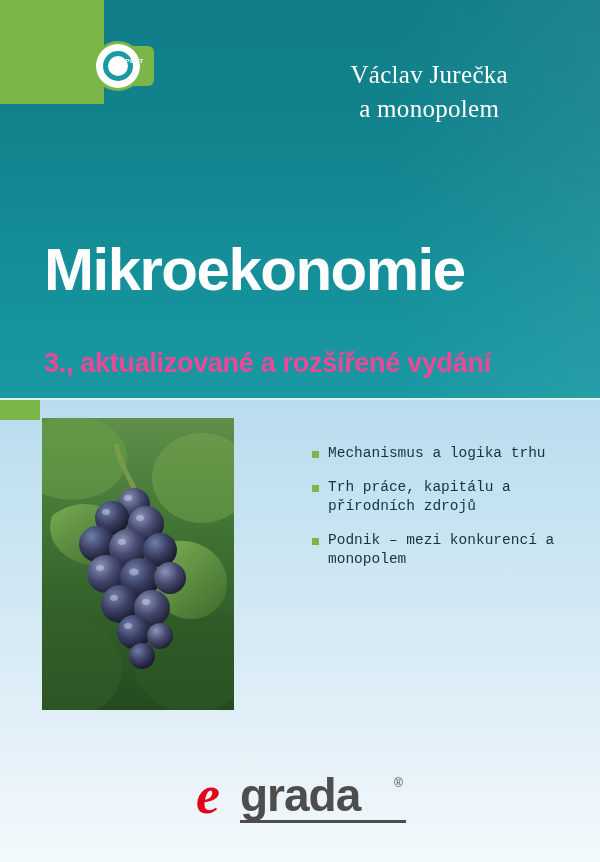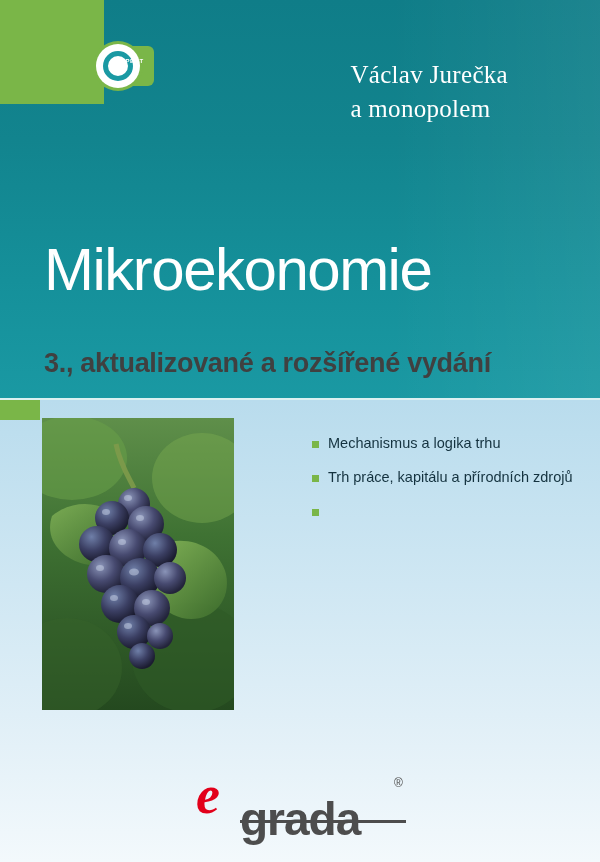--- a/index.html
+++ b/index.html
@@ -74,41 +74,42 @@
     font-weight: bold;
     color: #ffffff;
     text-align: center;
     text-transform: uppercase;
   }
 
   
   .author {
     position: absolute;
     right: 92px; top: 58px;
+    text-align: center;
     color: #ffffff;
     font-family: "Liberation Serif", serif;
     font-size: 25px;
     line-height: 34px;
     letter-spacing: 0.3px;
   }
 
   
   .title {
     position: absolute;
     left: 44px; top: 238px;
     color: #ffffff;
     font-size: 60px;
-    font-weight: normal;
+    font-weight: bold;
     letter-spacing: -1.5px;
     line-height: 64px;
   }
   .subtitle {
     position: absolute;
     left: 44px; top: 348px;
-    color: #404040;
+    color: #ec4899;
     font-size: 27px;
     font-weight: bold;
     letter-spacing: -0.3px;
   }
 
   
   .lower {
     position: absolute;
     left: 0; top: 400px;
     width: 600px; height: 462px;
@@ -135,23 +136,23 @@
     left: 42px; top: 418px;
     width: 192px; height: 292px;
     overflow: hidden;
     background: #2d5c2a;
   }
   .photo svg { display:block; }
 
   
   .bullets {
     position: absolute;
-    left: 312px; top: 434px;
+    left: 312px; top: 444px;
     width: 262px;
-    font-family: Liberation Sans, sans-serif;
+    font-family: Liberation Mono, monospace;
     color: #123a4a;
   }
   .bullet-row {
     display: flex;
     align-items: flex-start;
     margin-bottom: 15px;
   }
   .bullet-sq {
     flex: 0 0 auto;
     width: 7px; height: 7px;
@@ -182,21 +183,20 @@
     line-height: 54px;
   }
   .logo-word {
     position: absolute;
     left: 44px; top: 0px;
     font-size: 46px;
     font-weight: bold;
     color: #4d4d4d;
     letter-spacing: -1px;
     line-height: 50px;
-    margin-top: 24px;
   }
   .logo-reg {
     position: absolute;
     left: 198px; top: 6px;
     font-size: 12px;
     color: #4d4d4d;
   }
   .logo-bar {
     position: absolute;
     left: 44px; top: 50px;
@@ -300,20 +300,21 @@
     <div class="bullet-row">
       <span class="bullet-sq"></span>
       <span class="bullet-text">Mechanismus a logika trhu</span>
     </div>
     <div class="bullet-row">
       <span class="bullet-sq"></span>
       <span class="bullet-text">Trh práce, kapitálu a přírodních zdrojů</span>
     </div>
     <div class="bullet-row">
       <span class="bullet-sq"></span>
+      <span class="bullet-text">Podnik – mezi konkurencí a monopolem</span>
     </div>
   </div>
 
   <div class="logo">
     <span class="logo-e">e</span>
     <span class="logo-word">grada</span>
     <span class="logo-reg">®</span>
     <span class="logo-bar"></span>
   </div>
 

